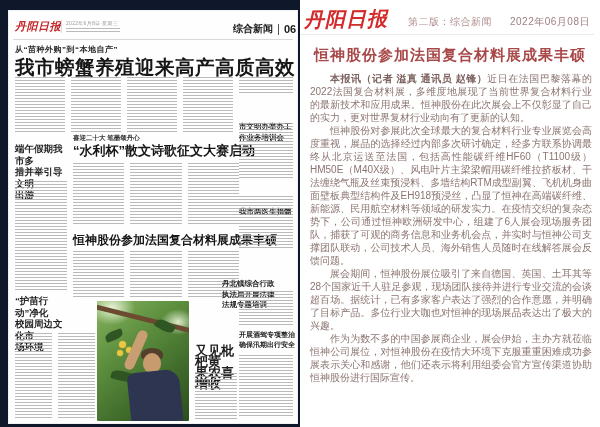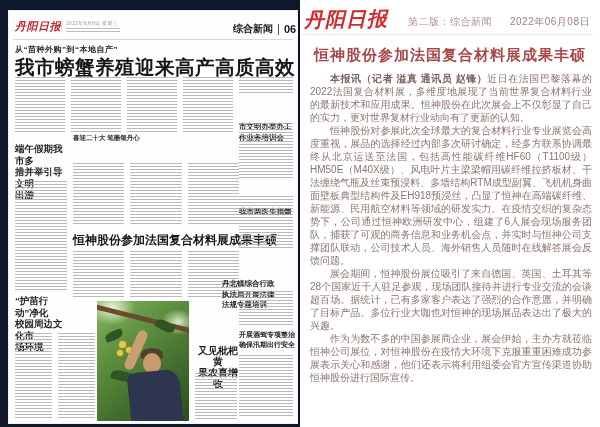--- a/index.html
+++ b/index.html
@@ -20,21 +20,21 @@
   .rule{background:#d9d9d9;height:1px;}
   .kick{font-size:8px;font-weight:bold;color:#2a2a2a;letter-spacing:.5px;}
   .bighead{font-size:19.5px;font-weight:900;color:#161616;letter-spacing:.5px;white-space:nowrap;}
   .h-col{font-weight:bold;color:#1f1f1f;white-space:pre-line;}
   .h9{font-size:9.5px;line-height:11.5px;}
   .h8{font-size:7.5px;line-height:10.5px;margin-top:24px;}
   .h7{font-size:7px;line-height:10px;}
   .midkick{font-size:6.5px;font-weight:bold;color:#333;}
   .midhead{font-size:13px;font-weight:900;color:#161616;white-space:nowrap;}
   .midhead2{font-size:12px;font-weight:900;color:#161616;text-align:center;white-space:nowrap;}
-  .capt{font-size:10px;line-height:11px;font-weight:bold;color:#1f1f1f;white-space:pre-line;text-align:center;}
+  .capt{font-size:13px;line-height:11px;font-weight:bold;color:#1f1f1f;white-space:pre-line;}
 
   
   #photo{overflow:hidden;border-radius:1px;background:linear-gradient(140deg,#86b45e 0%,#5d8f3f 35%,#3f6a2a 70%,#2c4d1d 100%);}
   #photo .sky1{position:absolute;left:-8px;top:-10px;width:46px;height:34px;border-radius:50%;
                background:radial-gradient(closest-side,#eaf4da,rgba(234,244,218,0));}
   #photo .sky2{position:absolute;right:-6px;top:8px;width:34px;height:26px;border-radius:50%;
                background:radial-gradient(closest-side,#dcebc8,rgba(220,235,200,0));}
   #photo .branch{position:absolute;left:-6px;top:16px;width:110px;height:5px;background:#6b4a2f;
                  transform:rotate(14deg);border-radius:3px;}
   #photo .leaf{position:absolute;background:#2f5522;border-radius:50% 10% 50% 10%;}
@@ -91,20 +91,21 @@
     <div class="abs fx" style="left:6px;top:170px;width:52px;height:110px;"></div>
     <div class="abs h-col h9" style="left:6px;top:284px;width:56px;">“护苗行动”净化
 校园周边文化市
 场环境</div>
     <div class="abs fxr" style="left:6px;top:322px;width:80px;height:86px;">
       <div class="fx"></div>
       <div class="fx"></div>
     </div>
 
     <div class="abs midkick" style="left:64px;top:123px;">喜迎二十大 笔墨颂丹心</div>
+    <div class="abs midhead" style="left:64px;top:131px;">“水利杯”散文诗歌征文大赛启动</div>
     <div class="abs fxr" style="left:64px;top:152px;width:166px;height:62px;">
       <div class="fx"></div>
       <div class="fx"></div>
       <div class="fx"></div>
     </div>
     <div class="abs midhead2" style="left:64px;top:221px;width:166px;">恒神股份参加法国复合材料展成果丰硕</div>
     <div class="abs fxr" style="left:64px;top:240px;width:166px;height:48px;">
       <div class="fx"></div>
       <div class="fx"></div>
       <div class="fx"></div>

